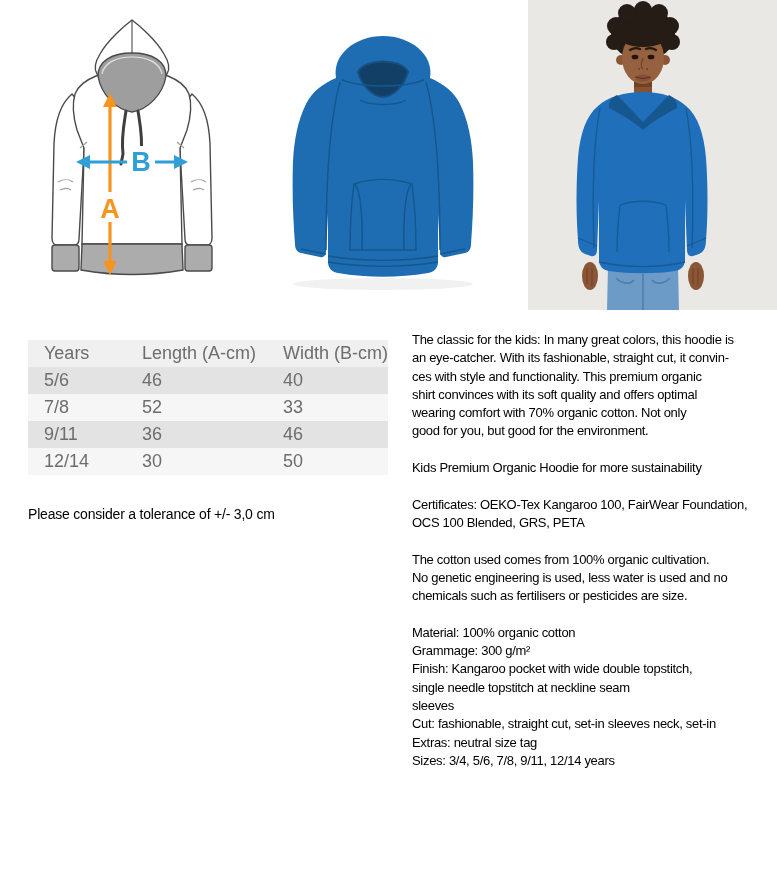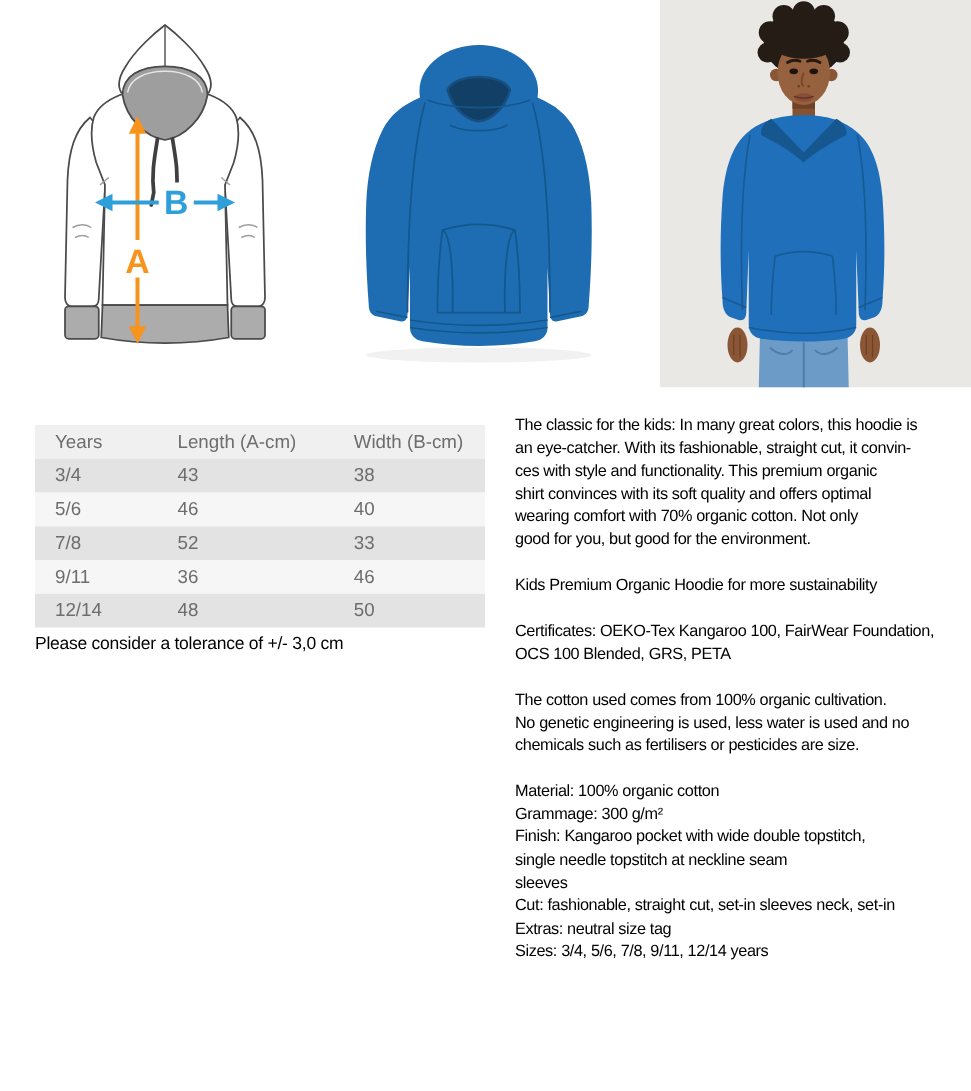--- a/index.html
+++ b/index.html
@@ -7,21 +7,21 @@
     width:777px;height:873px;position:relative;background:#ffffff;
     font-family:"Liberation Sans",sans-serif;color:#000;
     overflow:hidden;
   }
 
   
   .fig{position:absolute;background:#fff;}
   .fig svg{display:block;}
 
   
-  .size-table{position:absolute;left:28px;top:340px;width:360px;font-size:15px;color:#6d6d6d;}
+  .size-table{position:absolute;left:28px;top:340px;width:360px;font-size:18px;color:#6d6d6d;}
   .tr{display:flex;height:27px;line-height:27px;}
   .tr > *:nth-child(1){width:114px;padding-left:16px;box-sizing:border-box;}
   .tr > *:nth-child(2){width:141px;}
   .tr > *:nth-child(3){width:105px;}
   .thead .tr{background:#F0F0F0;}
   .tbody .tr:nth-child(odd){background:#E3E3E3;}
   .tbody .tr:nth-child(even){background:#F6F6F6;}
 
   .tolerance{position:absolute;left:28px;top:506px;font-size:14px;color:#000;letter-spacing:-0.2px;}
 
@@ -192,42 +192,37 @@
   <div class="size-table">
     <div class="thead">
       <div class="tr">
           <div>Years</div>
           <div>Length (A-cm)</div>
           <div>Width (B-cm)</div>
         </div>
     </div>
     <div class="tbody">
         <div class="tr">
-        <div>3/4</div>
-        <div>43</div>
-        <div>38</div>
-      </div>
-        <div class="tr">
         <div>5/6</div>
         <div>46</div>
         <div>40</div>
       </div>
         <div class="tr">
         <div>7/8</div>
         <div>52</div>
         <div>33</div>
       </div>
         <div class="tr">
         <div>9/11</div>
         <div>36</div>
         <div>46</div>
       </div>
         <div class="tr">
         <div>12/14</div>
-        <div>48</div>
+        <div>30</div>
         <div>50</div>
       </div>
       </div>
   </div>
 
   <div class="tolerance">Please consider a tolerance of +/- 3,0 cm</div>
 
   <div class="desc">
       <div class="dline">The classic for the kids: In many great colors, this hoodie is</div>
       <div class="dline">an eye-catcher. With its fashionable, straight cut, it convin-</div>

